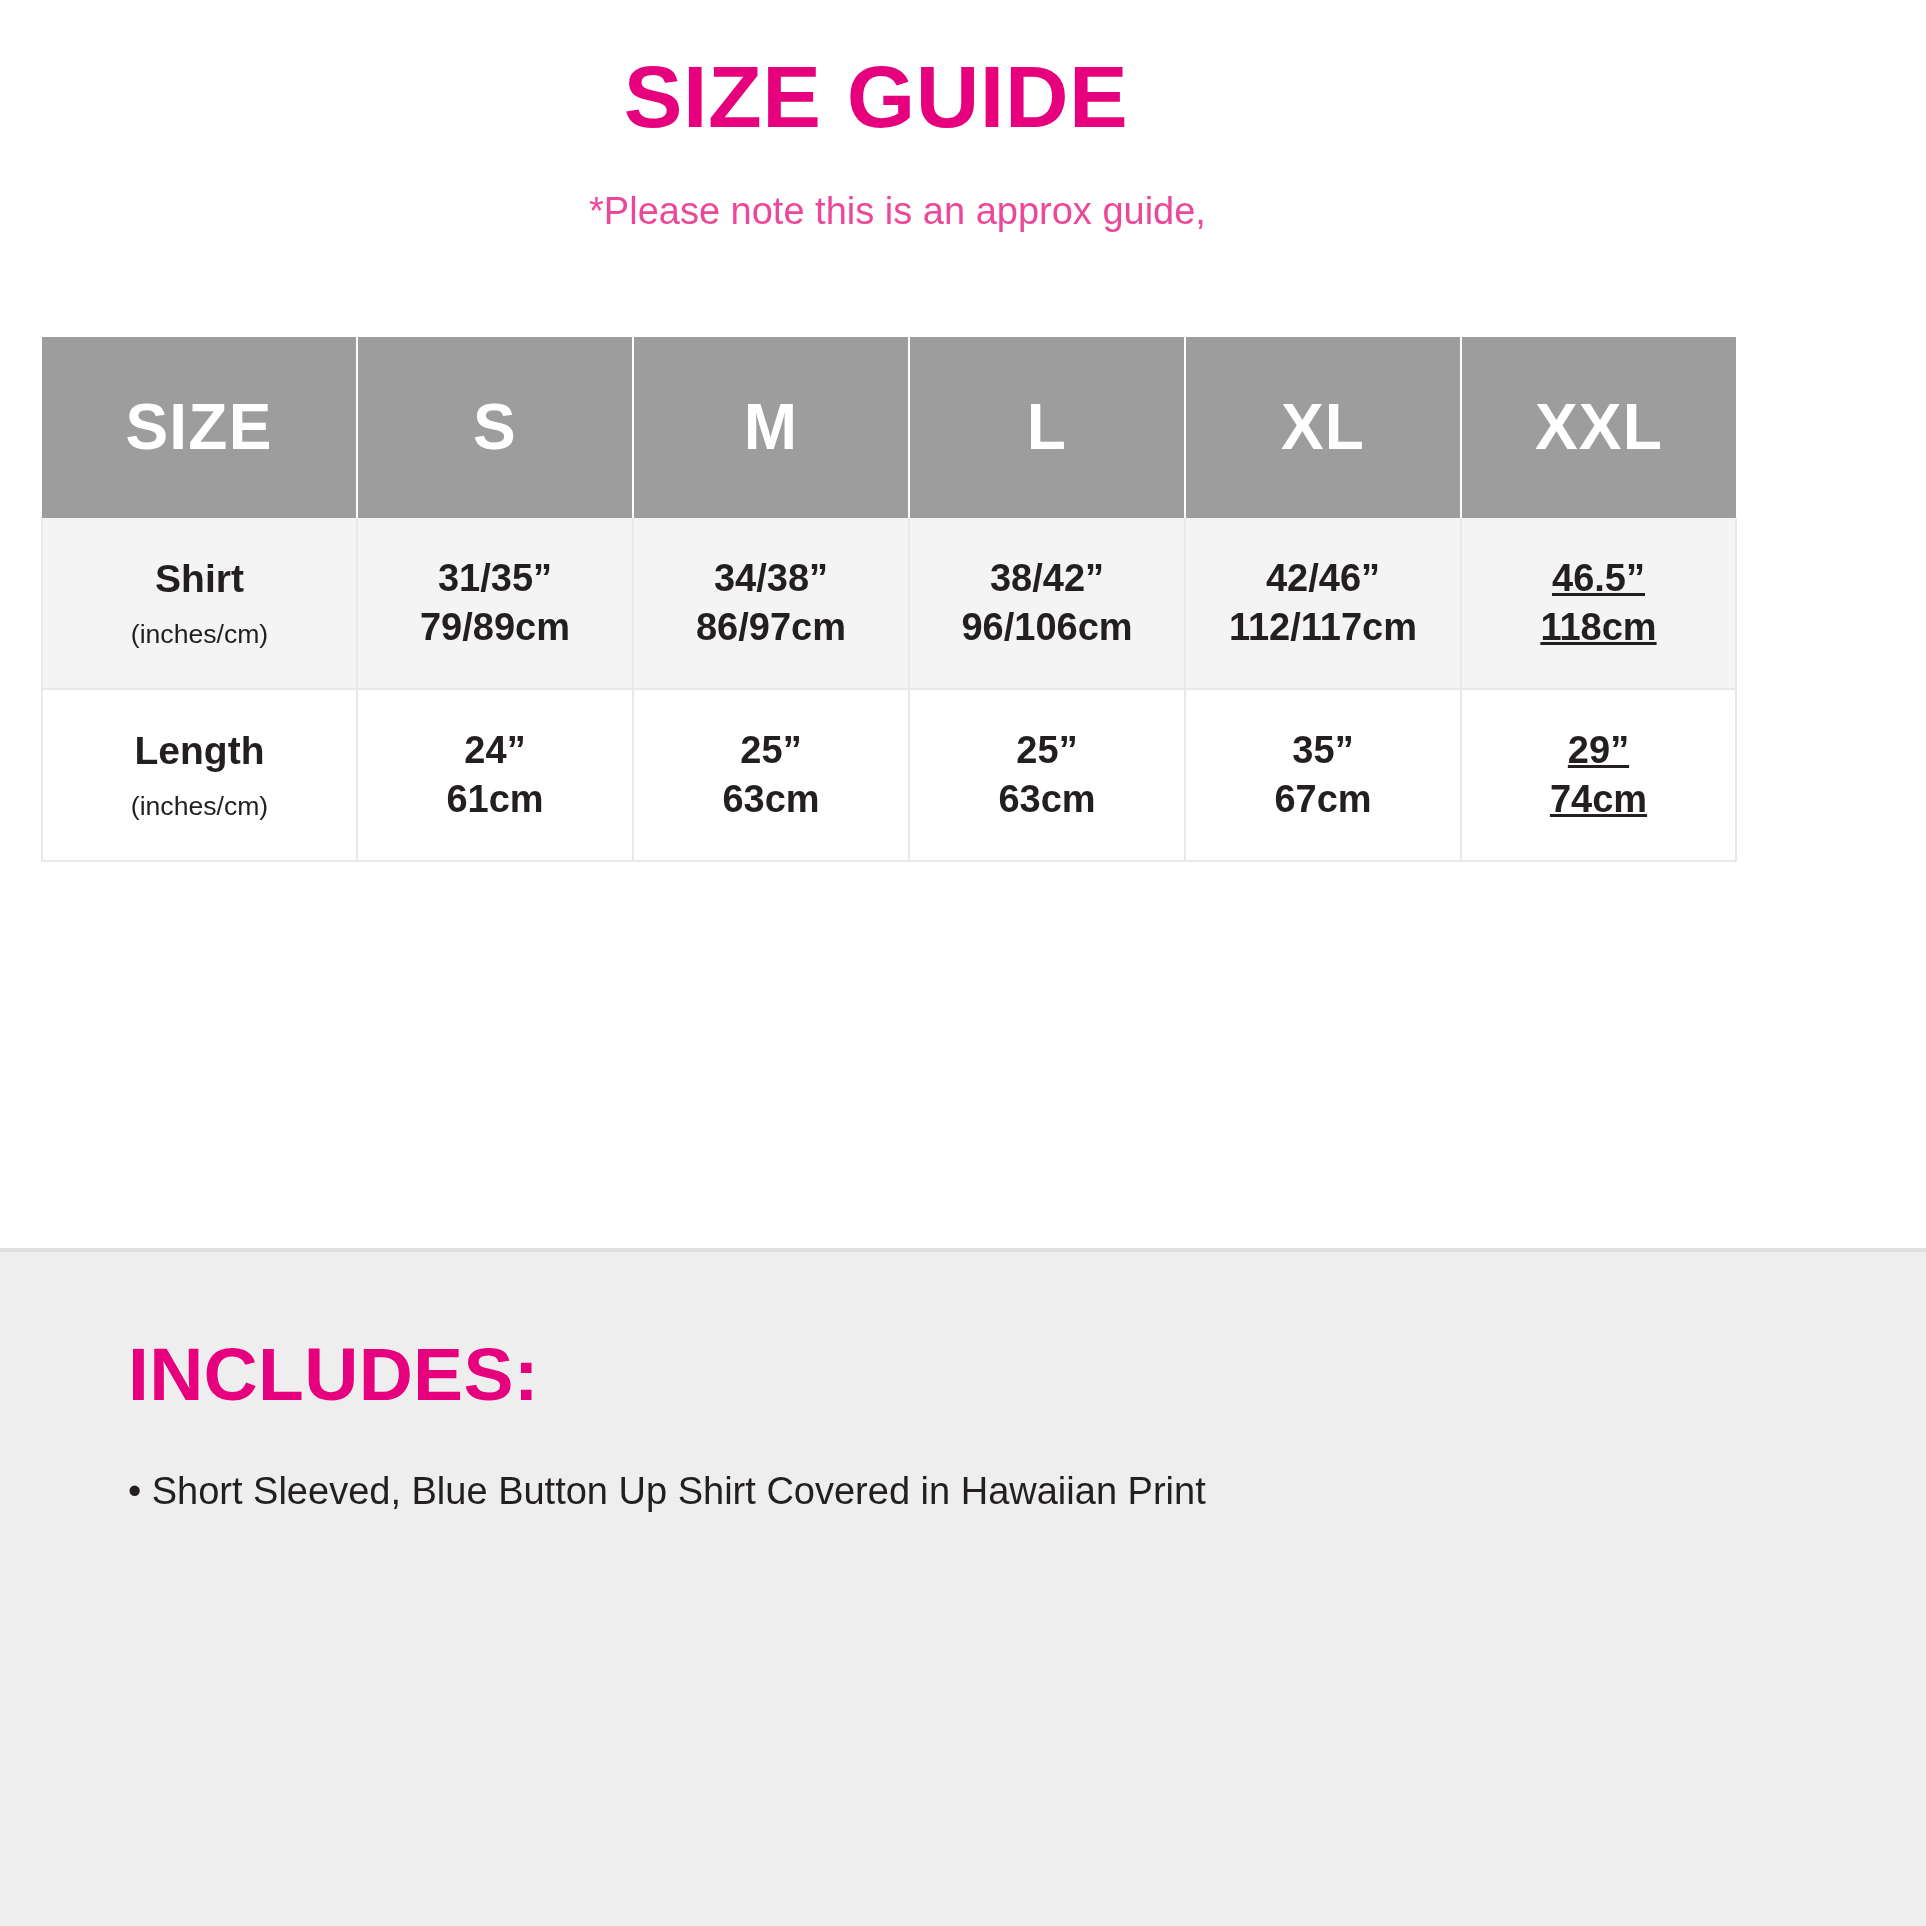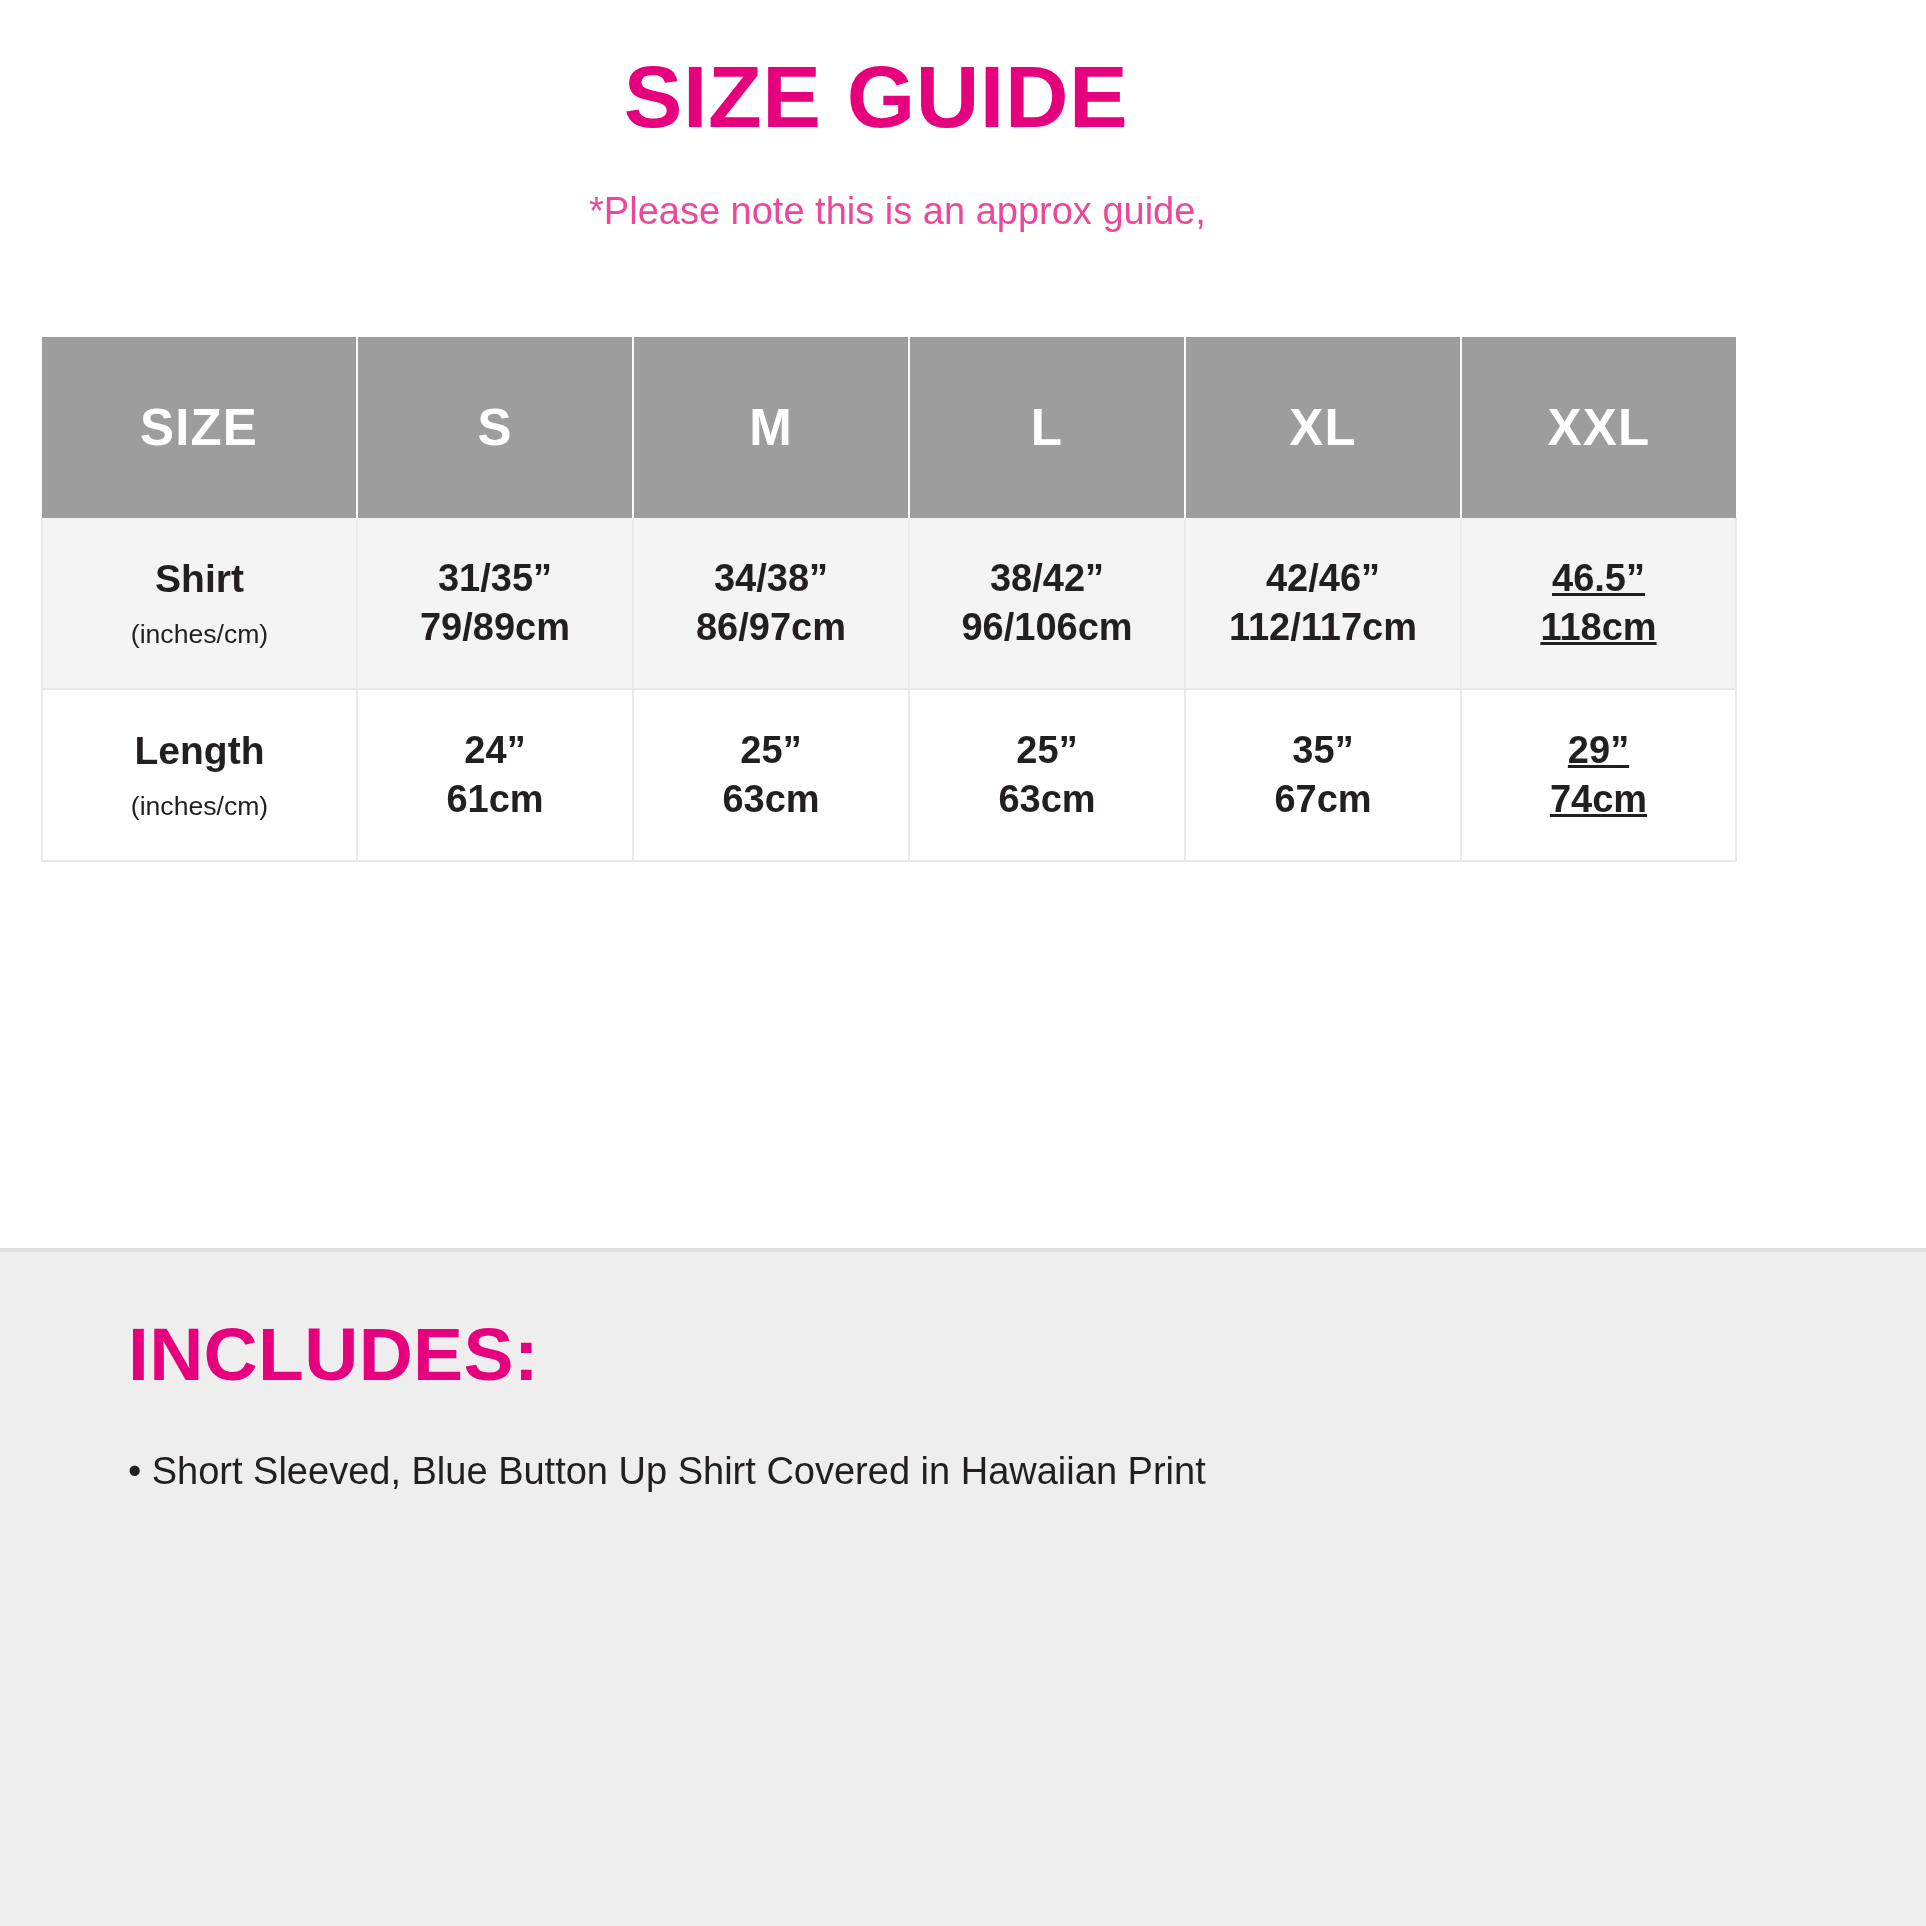--- a/index.html
+++ b/index.html
@@ -67,21 +67,21 @@
     text-align: center;
     vertical-align: middle;
   }
   
   table.size-table thead tr {
     background: #9d9d9d;
   }
   table.size-table thead th {
     color: #ffffff;
     font-weight: bold;
-    font-size: 51px;
+    font-size: 64px;
     height: 179px;
     letter-spacing: 1.2px;
     border-right: 2.3px solid #ffffff;
     margin-left: 22px;
   }
   table.size-table thead th:last-child { border-right: none; }
 
   
   table.size-table tbody tr.row-chest { background: #f4f4f4; }
   table.size-table tbody tr.row-length { background: #ffffff; }
@@ -129,21 +129,21 @@
     width: 100%;
     height: 3.5px;
     background: #e0e0e0;
   }
   .includes-title {
     color: #e6007e;
     font-weight: bold;
     font-size: 75px;
     letter-spacing: 0.3px;
     padding-left: 128px;
-    padding-top: 61px;
+    padding-top: 81px;
     line-height: 1.1;
   }
   .includes-list {
     margin: 0;
     padding: 0;
     list-style: none;
     padding-left: 128px;
     margin-top: 52px;
   }
   .includes-list li {

